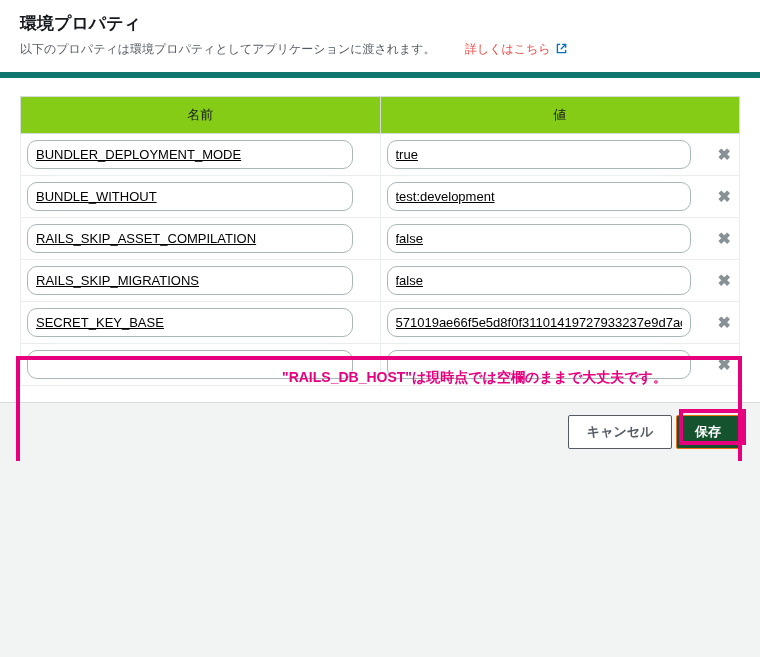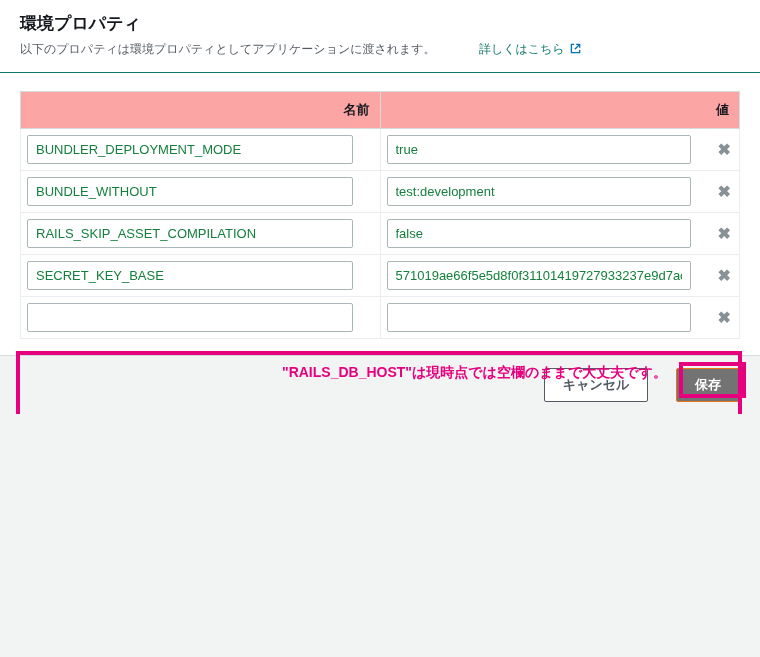--- a/index.html
+++ b/index.html
@@ -10,75 +10,76 @@
       width: 760px;
       font-size: 13px;
       color: #16191f;
     }
     .panel {
       background: #fff;
       border-bottom: 1px solid #d5dbdb;
     }
     .header {
       padding: 12px 20px 14px;
-      border-bottom: 1px solid #0f766e;
+      border-bottom: 6px solid #0f766e;
     }
     .header h2 {
       font-size: 17px;
       font-weight: 700;
       margin-bottom: 6px;
     }
     .header .desc {
       font-size: 12px;
       color: #545b64;
     }
     .header .link {
-      color: #0f766e;
+      color: #ef4444;
       text-decoration: none;
-      margin-left: 22px;
+      margin-left: 8px;
       padding-left: 18px;
     }
     .header .ext-icon {
       display: inline-block;
       vertical-align: -1px;
       margin-left: 2px;
     }
     .table-wrap {
       padding: 18px 20px 16px;
       position: relative;
     }
     table {
       width: 100%;
       border-collapse: collapse;
       table-layout: fixed;
     }
     th {
-      background: #fca5a5;
-      text-align: right;
-      font-size: 13px;
-      font-weight: 700;
+      background: #84cc16;
+      text-align: center;
+      font-size: 13px;
+      font-weight: 400;
       padding: 9px 10px;
       border: 1px solid #d5dbdb;
     }
     td {
       border: 1px solid #eaeded;
       padding: 6px 6px;
       vertical-align: middle;
       position: relative;
     }
     td.name-col { width: 50%; }
     td.val-col { width: 50%; }
     input.env-input {
       width: 100%;
       padding: 6px 8px;
       border: 1px solid #aab7b8;
-      border-radius: 2px;
-      font-size: 13px;
-      color: #15803d;
+      border-radius: 10px;
+      font-size: 13px;
+      color: #000000;
       background: #fff;
+      text-decoration: underline;
     }
     input.env-input.name-input { width: 94%; }
     input.env-input.val-input { width: 88%; }
     .remove-btn {
       position: absolute;
       right: 8px;
       top: 50%;
       transform: translateY(-50%);
       color: #879196;
       font-size: 16px;
@@ -109,24 +110,24 @@
       padding: 7px 18px;
       font-size: 13px;
       border-radius: 2px;
       cursor: pointer;
       font-weight: 700;
     }
     .btn-cancel {
       background: #fff;
       border: 1px solid #545b64;
       color: #545b64;
-      margin-right: 24px;
+      margin-right: 0;
     }
     .btn-save {
-      background: #737373;
+      background: #14532d;
       border: 1px solid #ec7211;
       color: #fff;
     }
     .save-highlight {
       position: absolute;
       border: 4px solid #e6007e;
       pointer-events: none;
     }
     .footer-container { position: relative; display: inline-block; width: 100%; }
   </style>
@@ -166,20 +167,24 @@
           </tr>
           <tr>
             <td class="name-col"><input class="env-input name-input" value="BUNDLE_WITHOUT" style=""></td>
             <td class="val-col"><input class="env-input val-input" value="test:development" style=""><span class="remove-btn">✖</span></td>
           </tr>
           <tr>
             <td class="name-col"><input class="env-input name-input" value="RAILS_SKIP_ASSET_COMPILATION" style=""></td>
             <td class="val-col"><input class="env-input val-input" value="false" style=""><span class="remove-btn">✖</span></td>
           </tr>
           <tr>
+            <td class="name-col"><input class="env-input name-input" value="RAILS_SKIP_MIGRATIONS" style=""></td>
+            <td class="val-col"><input class="env-input val-input" value="false" style=""><span class="remove-btn">✖</span></td>
+          </tr>
+          <tr>
             <td class="name-col"><input class="env-input name-input" value="SECRET_KEY_BASE" style=""></td>
             <td class="val-col"><input class="env-input val-input" value="571019ae66f5e5d8f0f31101419727933237e9d7ac70" style=""><span class="remove-btn">✖</span></td>
           </tr>
           <tr>
             <td class="name-col"><input class="env-input name-input" value="" style=""></td>
             <td class="val-col"><input class="env-input val-input" value="" style=""><span class="remove-btn">✖</span></td>
           </tr>
         </tbody>
     </table>
 

